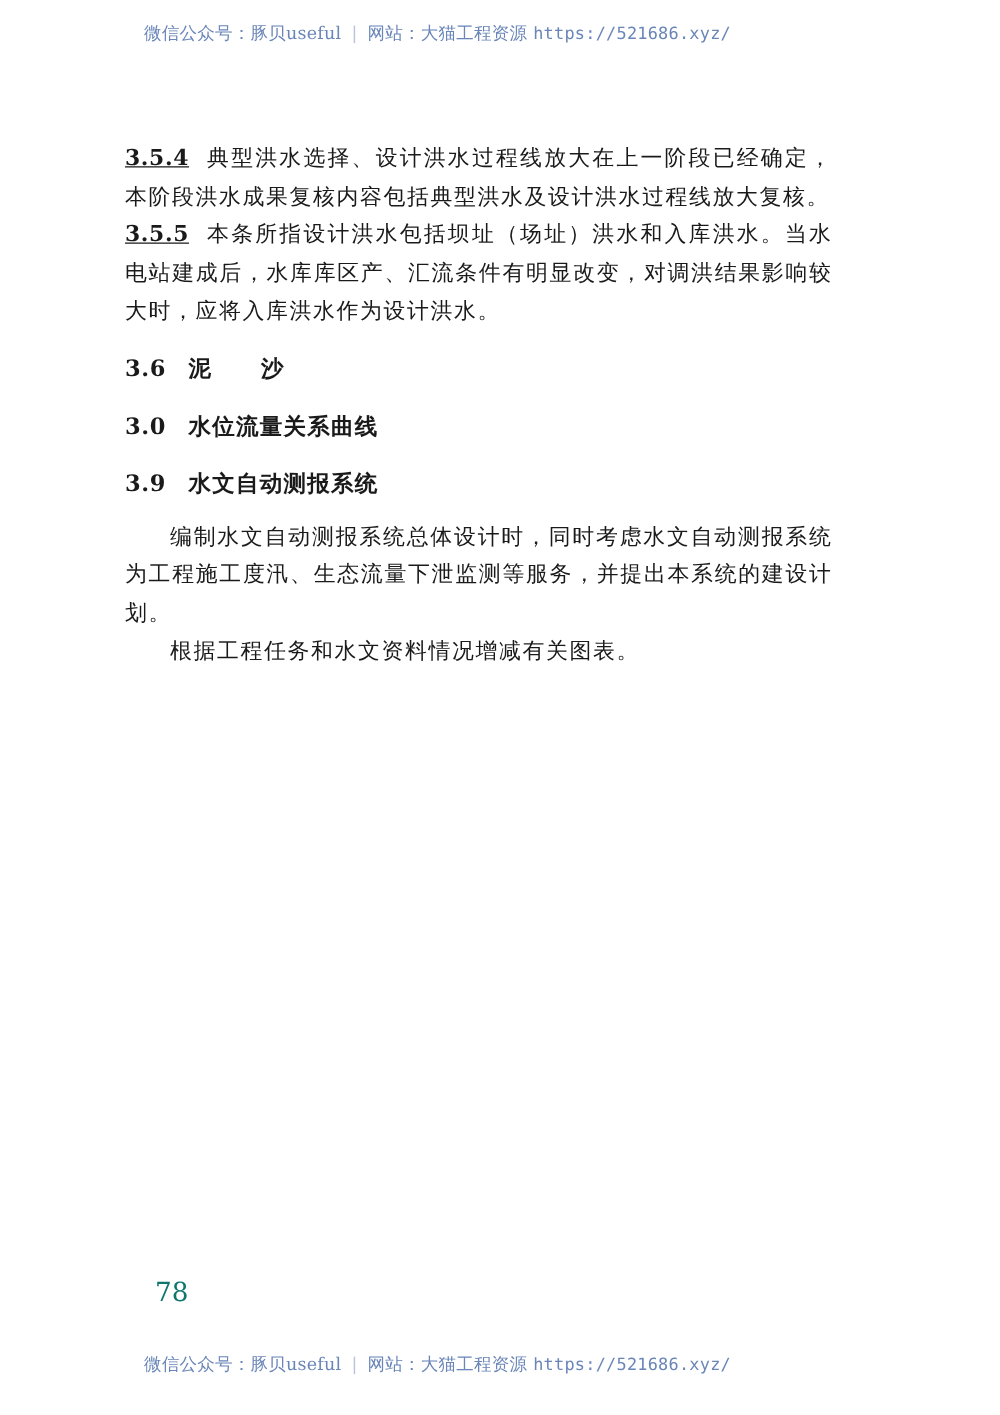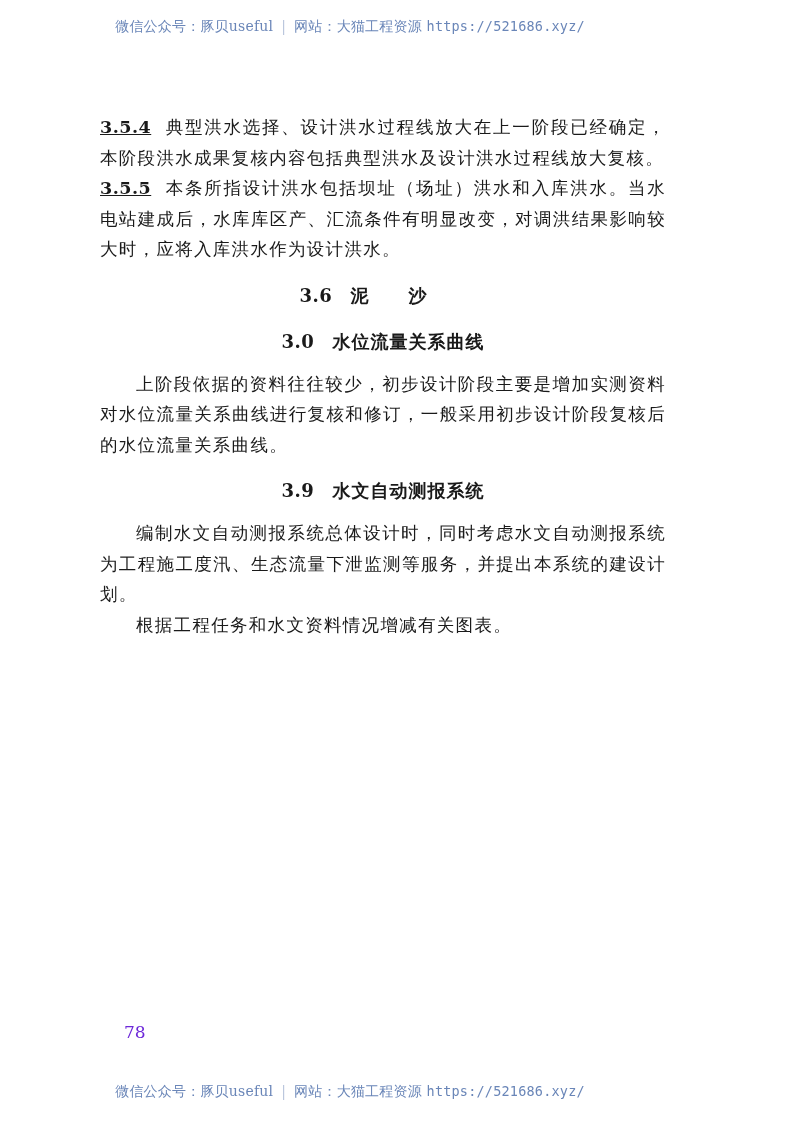--- a/index.html
+++ b/index.html
@@ -55,21 +55,21 @@
       text-indent: 36px;
     }
     .clause-num {
       font-family: "DejaVu Serif", "Liberation Serif", serif;
       font-weight: bold;
       margin-right: 14px;
       letter-spacing: 0.5px;
       text-decoration: underline;
     }
     .heading {
-      text-align: center;
+      text-align: left;
       font-size: 18px;
       font-weight: bold;
       line-height: 30px;
       margin: 16px 0 12px 0;
       letter-spacing: 1px;
     }
     .heading .num {
       font-family: "DejaVu Serif", "Liberation Serif", serif;
       font-weight: bold;
       margin-right: 18px;
@@ -79,22 +79,22 @@
       letter-spacing: 6px;
     }
     .heading.sediment .title {
       letter-spacing: 40px;
     }
     .page-number {
       position: absolute;
       left: 124px;
       top: 1022px;
       font-family: "DejaVu Serif", "Liberation Serif", serif;
-      font-size: 17px;
-      color: #6d28d9;
+      font-size: 21px;
+      color: #0f766e;
     }
   </style>
 </head>
 <body>
 
 <div class="watermark wm-top">
   <span>微信公众号：豚贝useful</span><span class="sep">|</span><span>网站：大猫工程资源</span> <span class="url">https://521686.xyz/</span>
 </div>
 
 <div class="page">
@@ -103,21 +103,20 @@
 
   <p class="para"><span class="clause-num">3.5.5</span><span>本条所指设计洪水包括坝址（场址）洪水和入库洪水。当水电站建成后，水库库区产、汇流条件有明显改变，对调洪结果影响较大时，应将入库洪水作为设计洪水。</span></p>
 
   <div class="heading sediment">
     <span class="num">3.6</span><span class="title">泥沙</span>
   </div>
 
   <div class="heading">
     <span class="num">3.0</span><span class="title">水位流量关系曲线</span>
   </div>
-  <p class="para indent">上阶段依据的资料往往较少，初步设计阶段主要是增加实测资料对水位流量关系曲线进行复核和修订，一般采用初步设计阶段复核后的水位流量关系曲线。</p>
 
   <div class="heading">
     <span class="num">3.9</span><span class="title">水文自动测报系统</span>
   </div>
   <p class="para indent">编制水文自动测报系统总体设计时，同时考虑水文自动测报系统为工程施工度汛、生态流量下泄监测等服务，并提出本系统的建设计划。</p>
 
   <p class="para indent">根据工程任务和水文资料情况增减有关图表。</p>
 
 </div>
 

